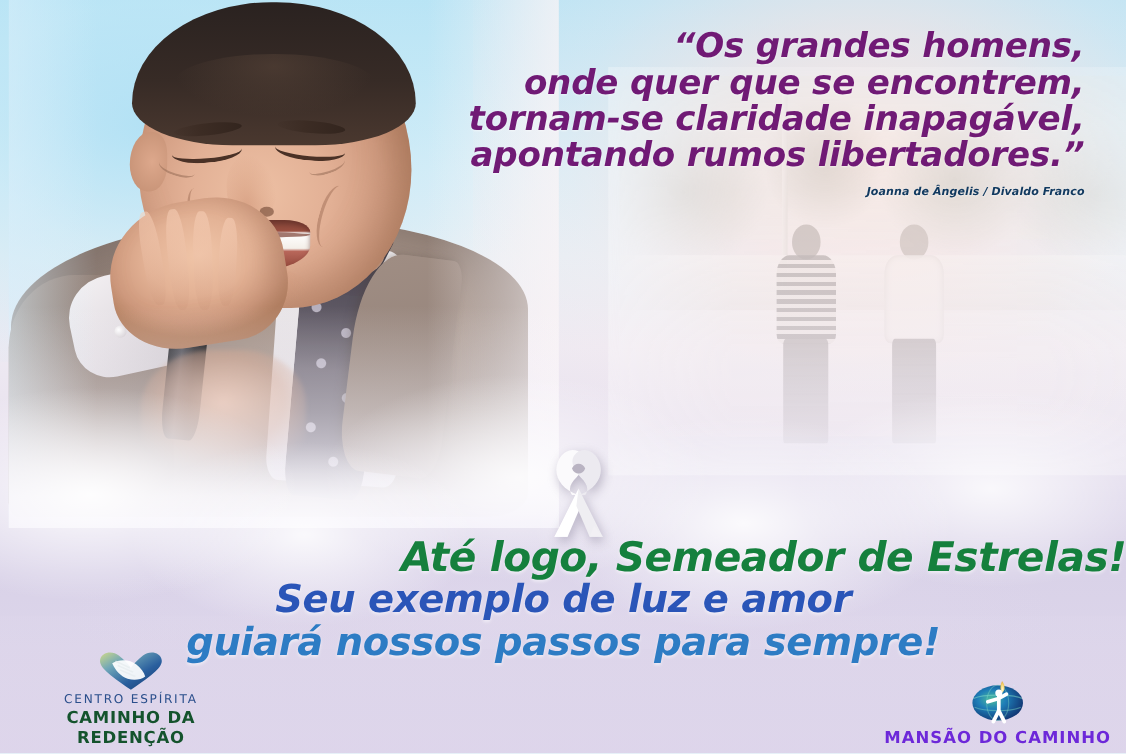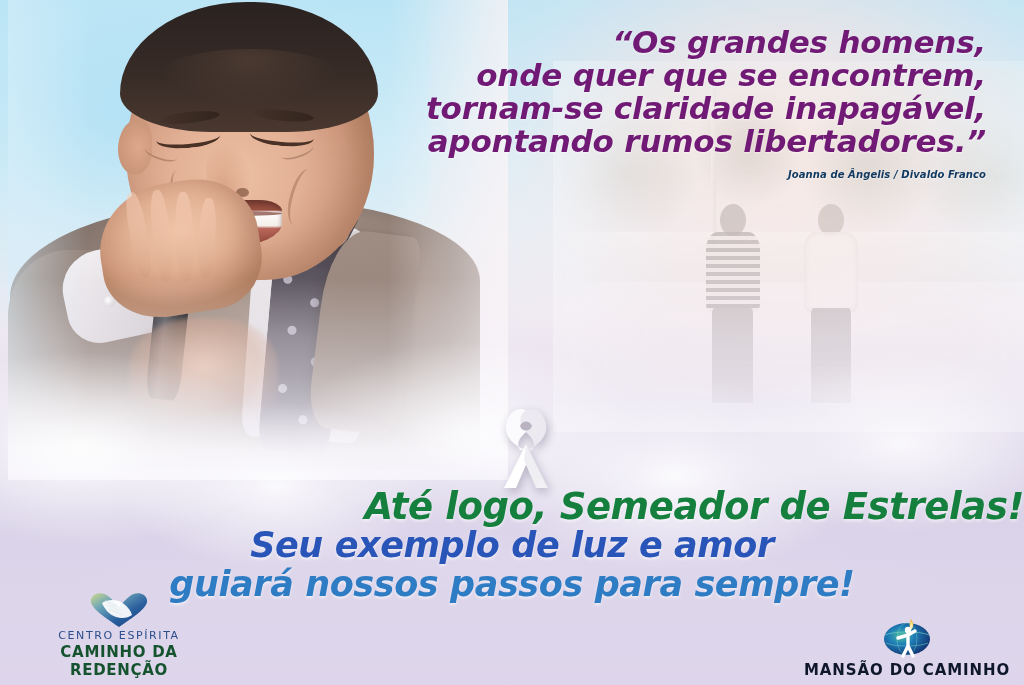--- a/index.html
+++ b/index.html
@@ -501,21 +501,21 @@
     font-size: 15px;
     letter-spacing: 0.7px;
     color: #14532d;
     line-height: 18px;
   }
   .logo-txt-mc {
     font-family: "DejaVu Sans", sans-serif;
     font-weight: bold;
     font-size: 15px;
     letter-spacing: 0.9px;
-    color: #0f172a;
+    color: #6d28d9;
     line-height: 18px;
     margin-top: 2px;
   }
 </style>
 </head>
 <body>
 
 <div id="poster">
 
   <div class="sky-base"></div>

